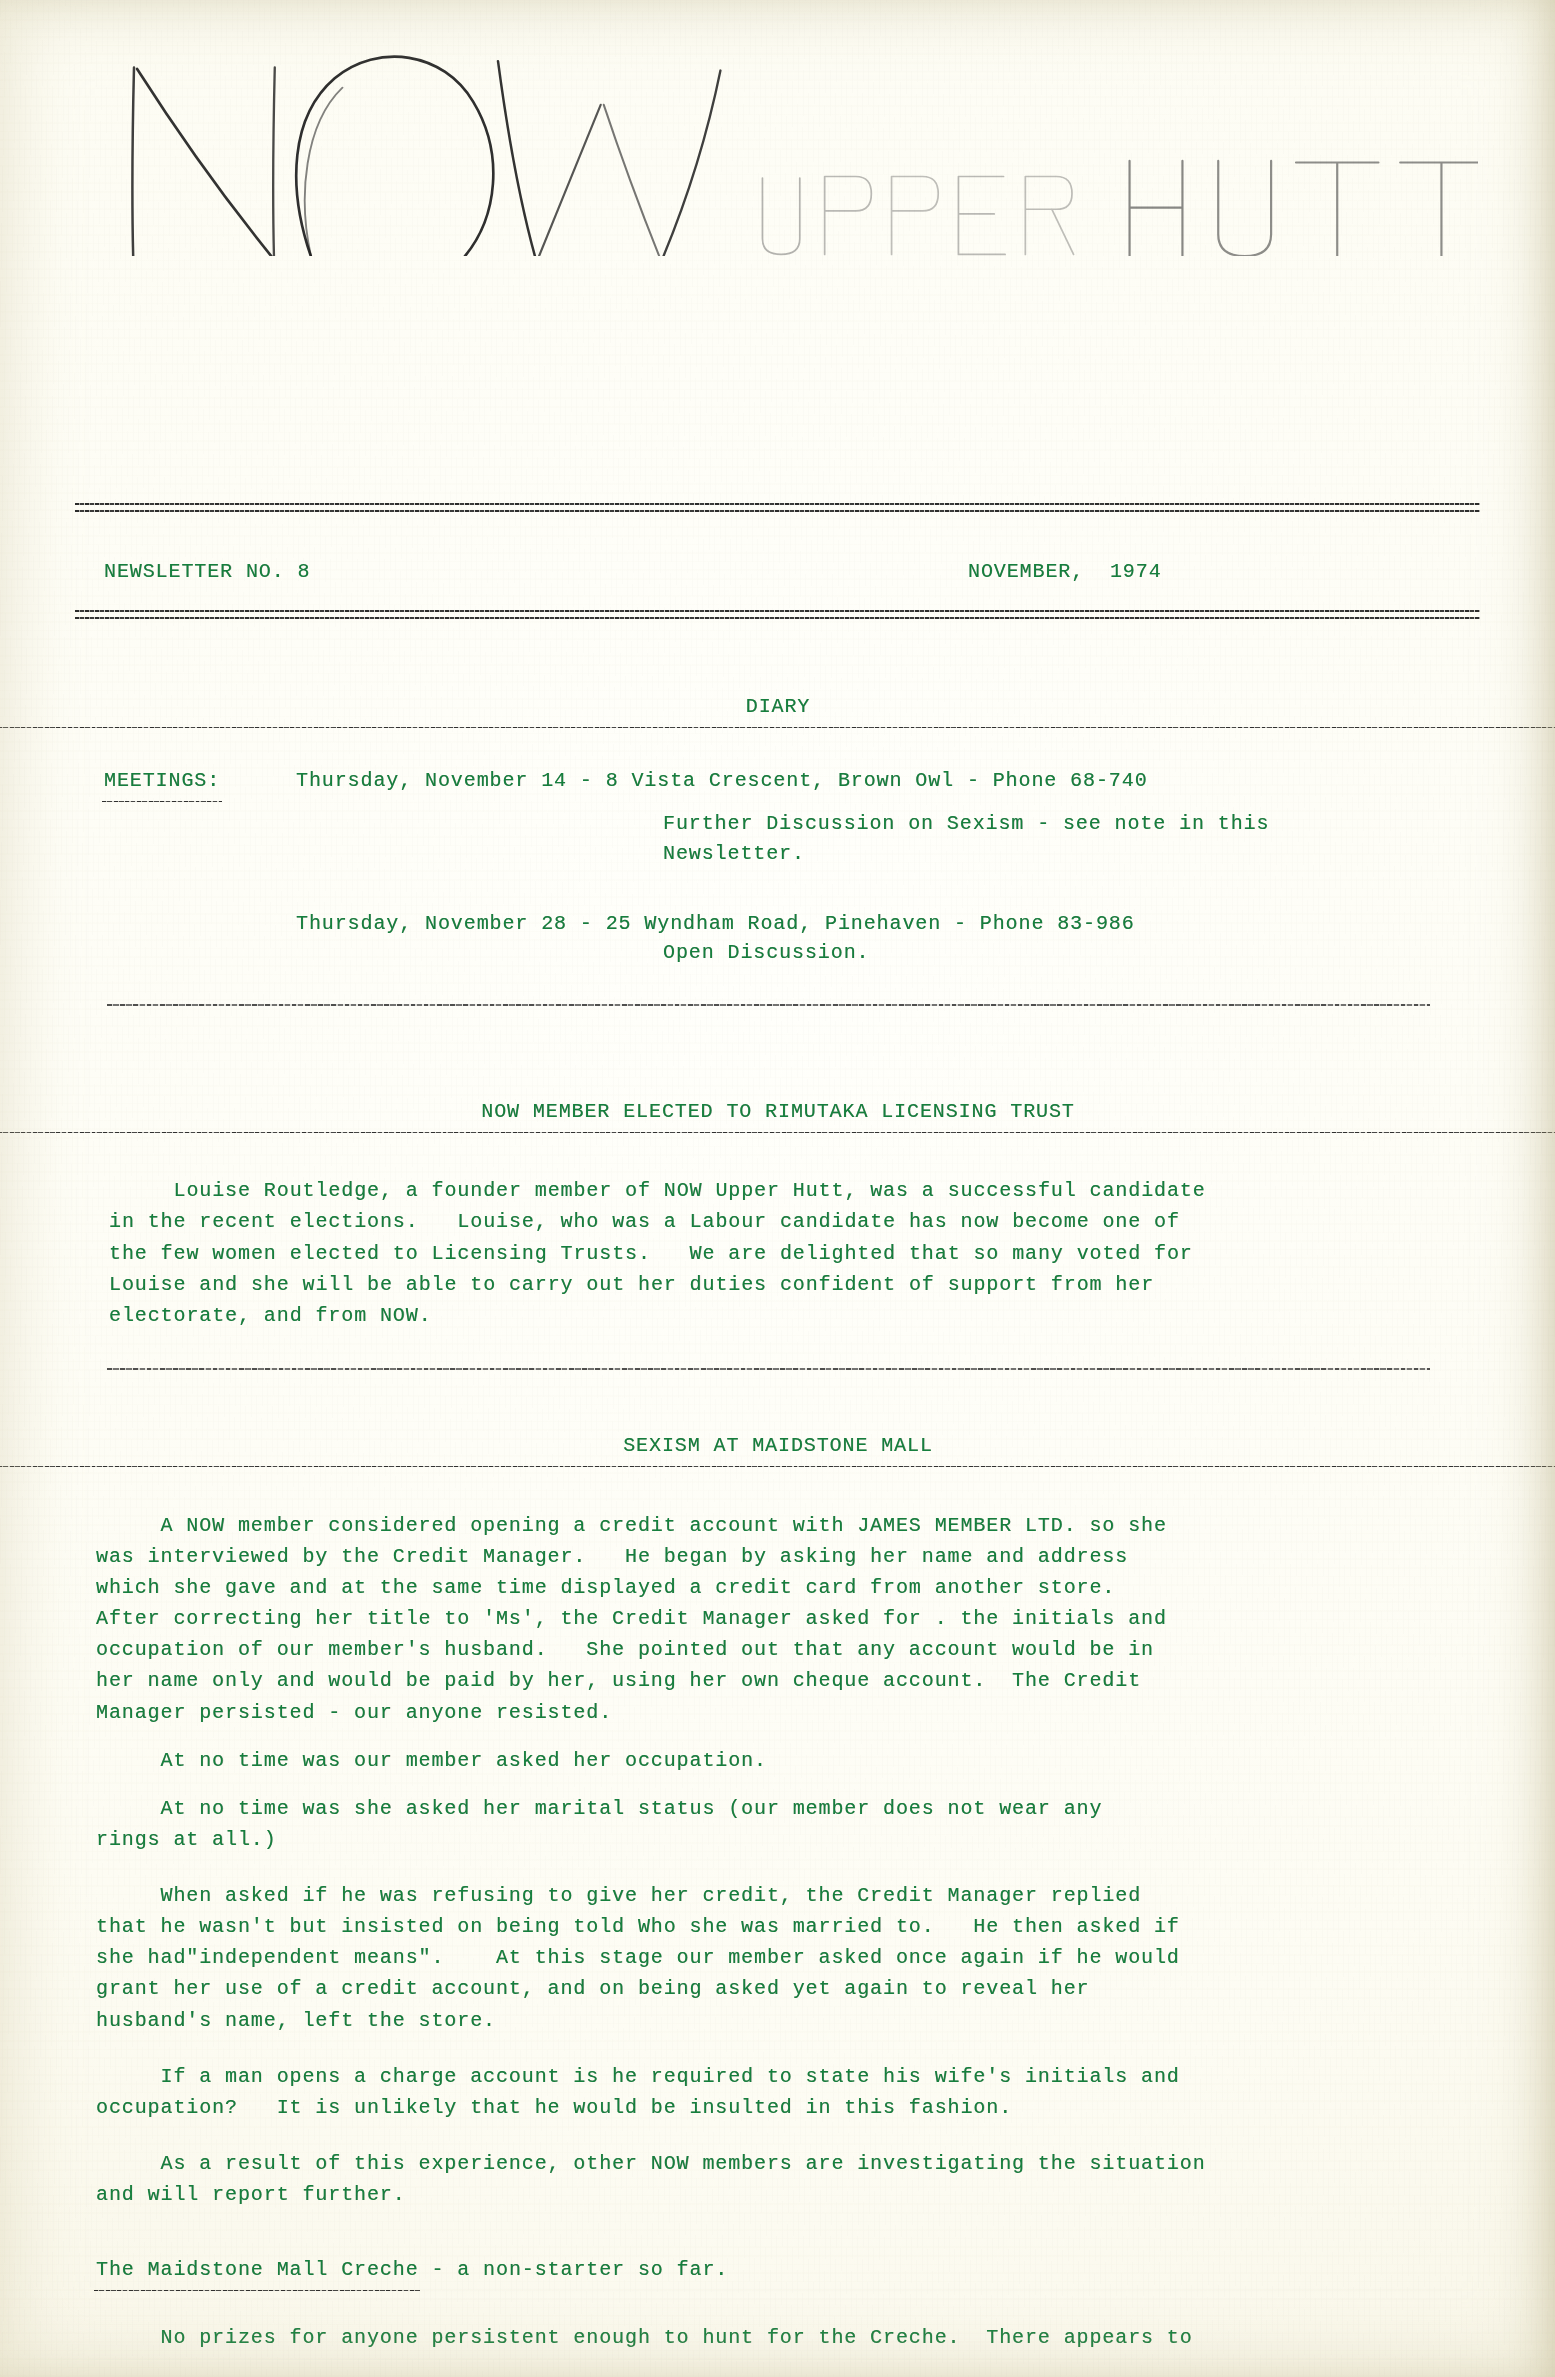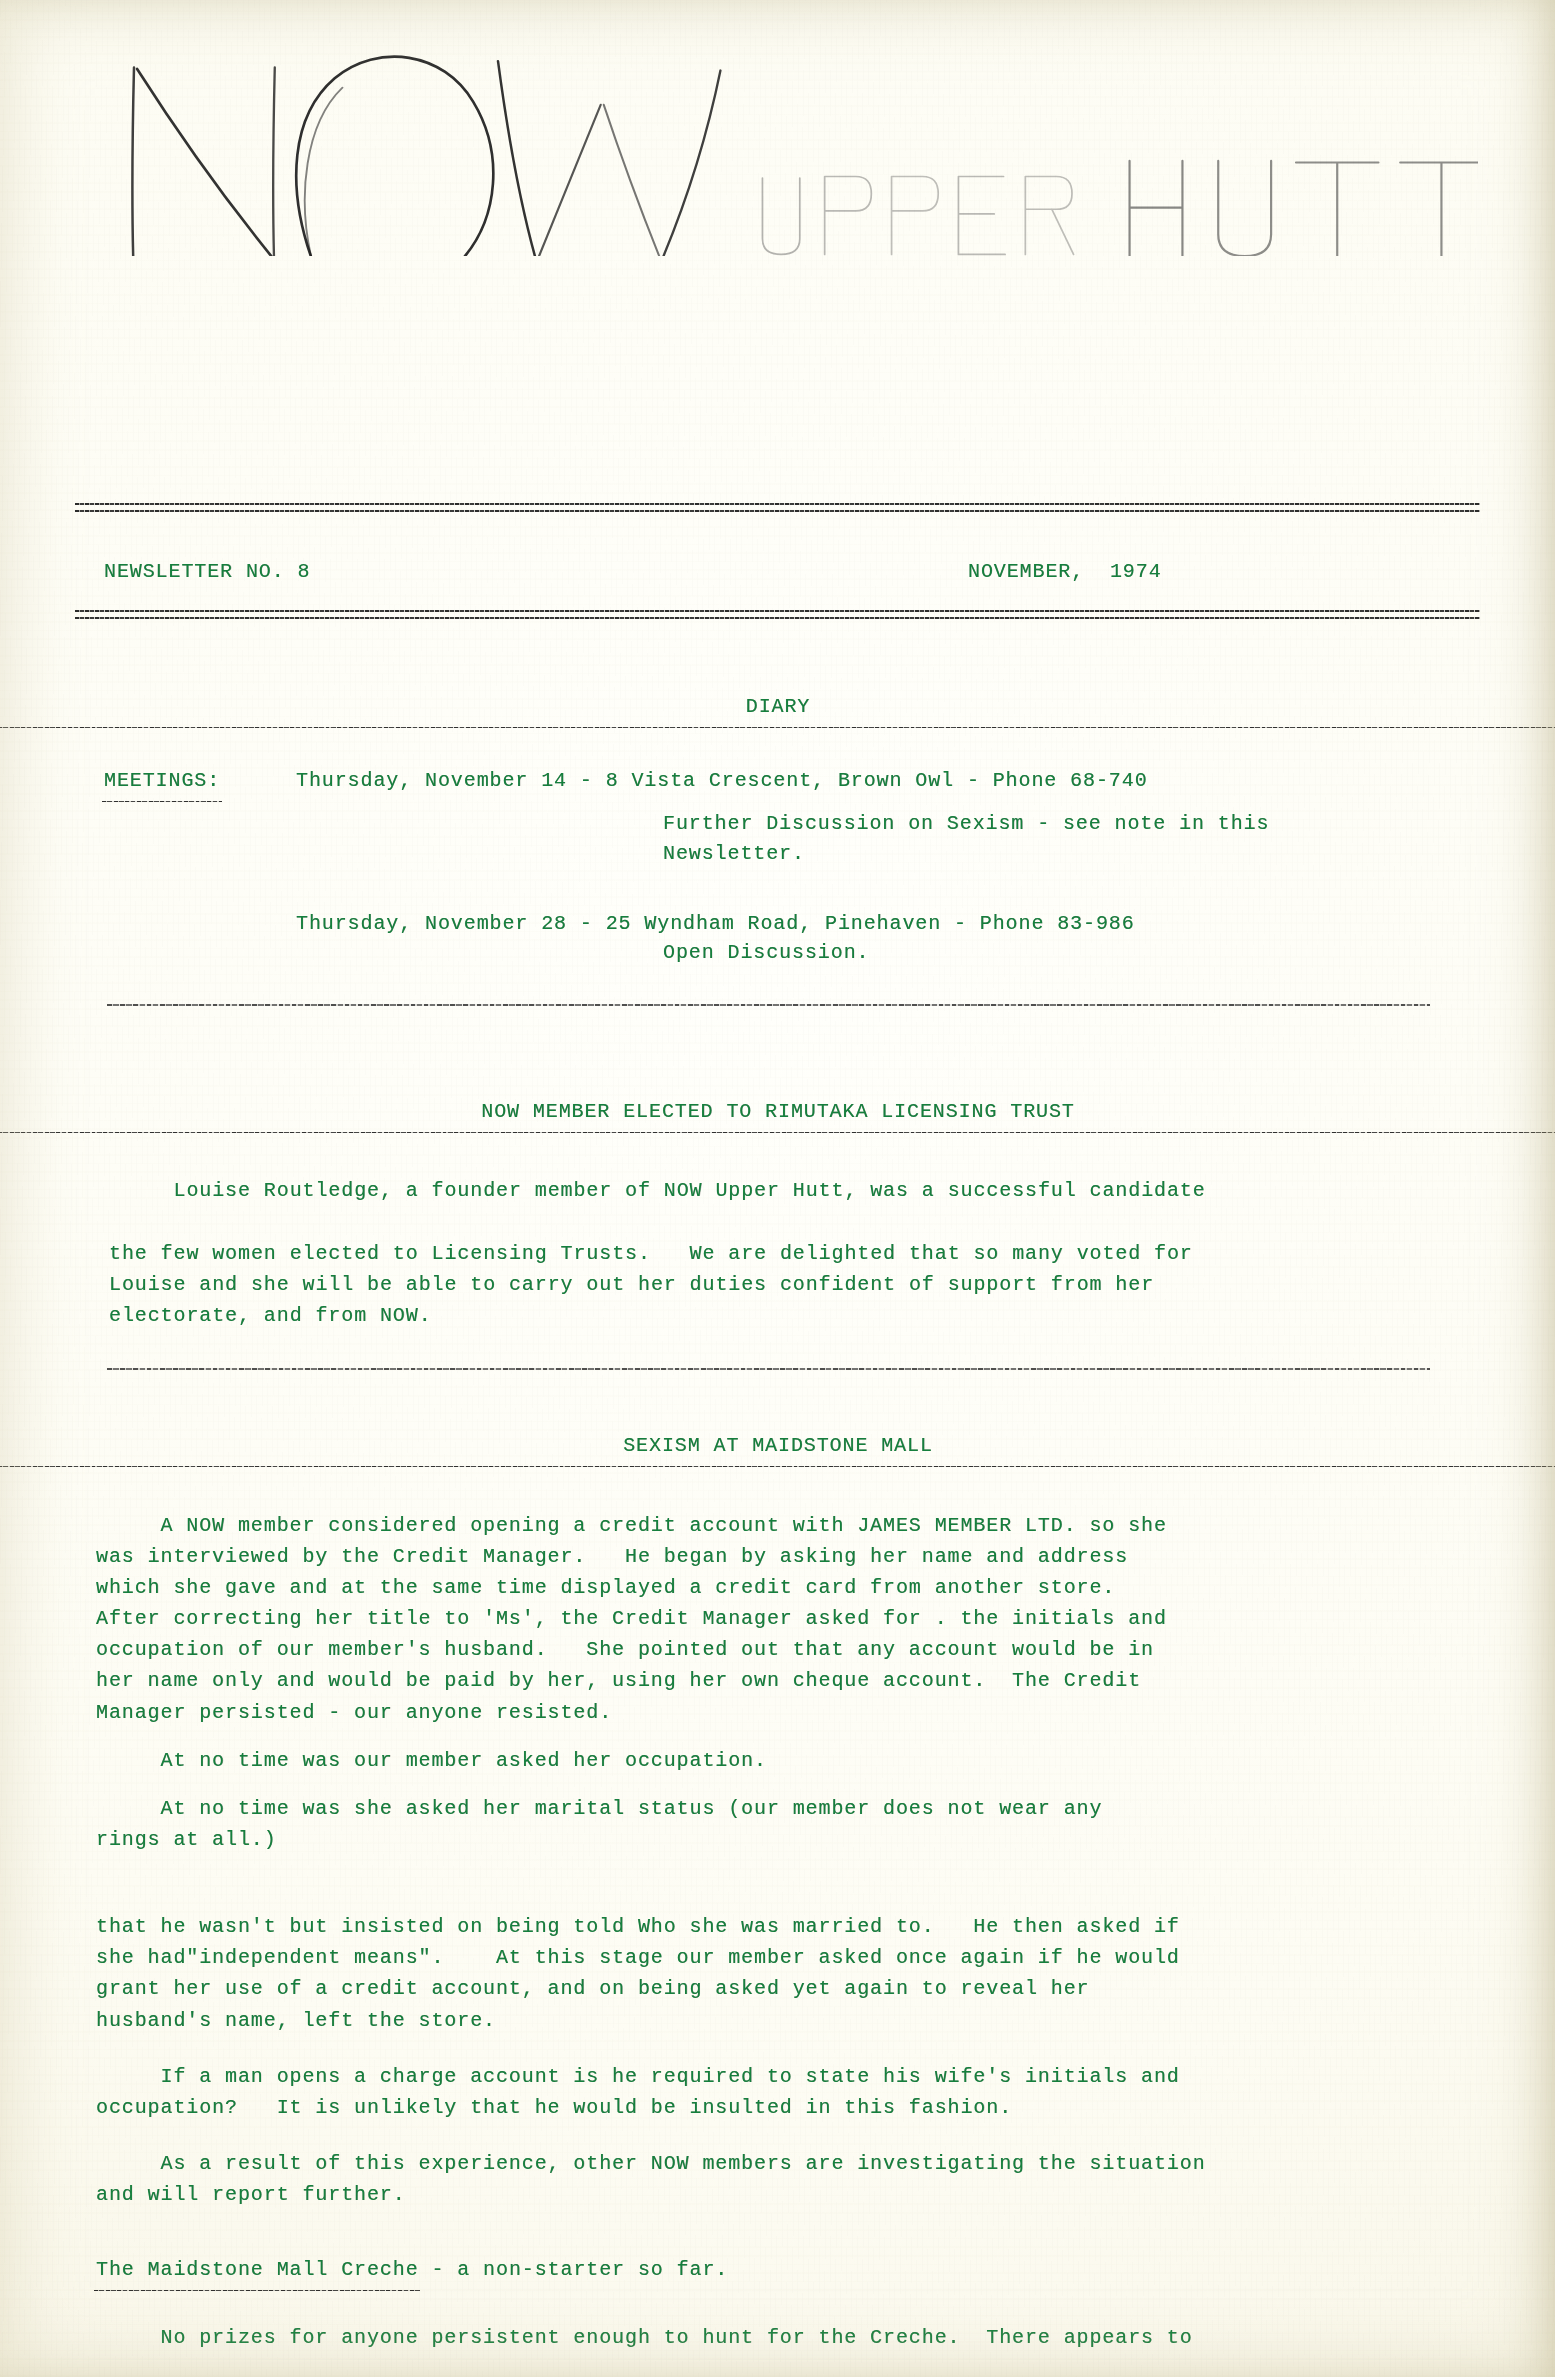--- a/index.html
+++ b/index.html
@@ -167,20 +167,21 @@
   <div class="tline" style="left:663px; top:938px;">Open Discussion.</div>
 
   <div class="rule-thin" style="left:107px; top:1004px; width:1323px;"></div>
 
   
   <div class="head-block" style="top:1097px;">
     <span class="tline u-head">NOW MEMBER ELECTED TO RIMUTAKA LICENSING TRUST</span>
   </div>
 
   <div class="tline" style="left:109px; top:1176px;">     Louise Routledge, a founder member of NOW Upper Hutt, was a successful candidate</div>
+  <div class="tline" style="left:109px; top:1207px;">in the recent elections.   Louise, who was a Labour candidate has now become one of</div>
   <div class="tline" style="left:109px; top:1239px;">the few women elected to Licensing Trusts.   We are delighted that so many voted for</div>
   <div class="tline" style="left:109px; top:1270px;">Louise and she will be able to carry out her duties confident of support from her</div>
   <div class="tline" style="left:109px; top:1301px;">electorate, and from NOW.</div>
 
   <div class="rule-thin" style="left:107px; top:1368px; width:1323px;"></div>
 
   
   <div class="head-block" style="top:1431px;">
     <span class="tline u-head">SEXISM AT MAIDSTONE MALL</span>
   </div>
@@ -195,20 +196,21 @@
   <div class="tline" style="left:96px; top:1698px;">Manager persisted - our anyone resisted.</div>
 
   
   <div class="tline" style="left:96px; top:1746px;">     At no time was our member asked her occupation.</div>
 
   
   <div class="tline" style="left:96px; top:1794px;">     At no time was she asked her marital status (our member does not wear any</div>
   <div class="tline" style="left:96px; top:1825px;">rings at all.)</div>
 
   
+  <div class="tline" style="left:96px; top:1881px;">     When asked if he was refusing to give her credit, the Credit Manager replied</div>
   <div class="tline" style="left:96px; top:1912px;">that he wasn't but insisted on being told Who she was married to.   He then asked if</div>
   <div class="tline" style="left:96px; top:1943px;">she had"independent means".    At this stage our member asked once again if he would</div>
   <div class="tline" style="left:96px; top:1974px;">grant her use of a credit account, and on being asked yet again to reveal her</div>
   <div class="tline" style="left:96px; top:2006px;">husband's name, left the store.</div>
 
   
   <div class="tline" style="left:96px; top:2062px;">     If a man opens a charge account is he required to state his wife's initials and</div>
   <div class="tline" style="left:96px; top:2093px;">occupation?   It is unlikely that he would be insulted in this fashion.</div>
 
   

